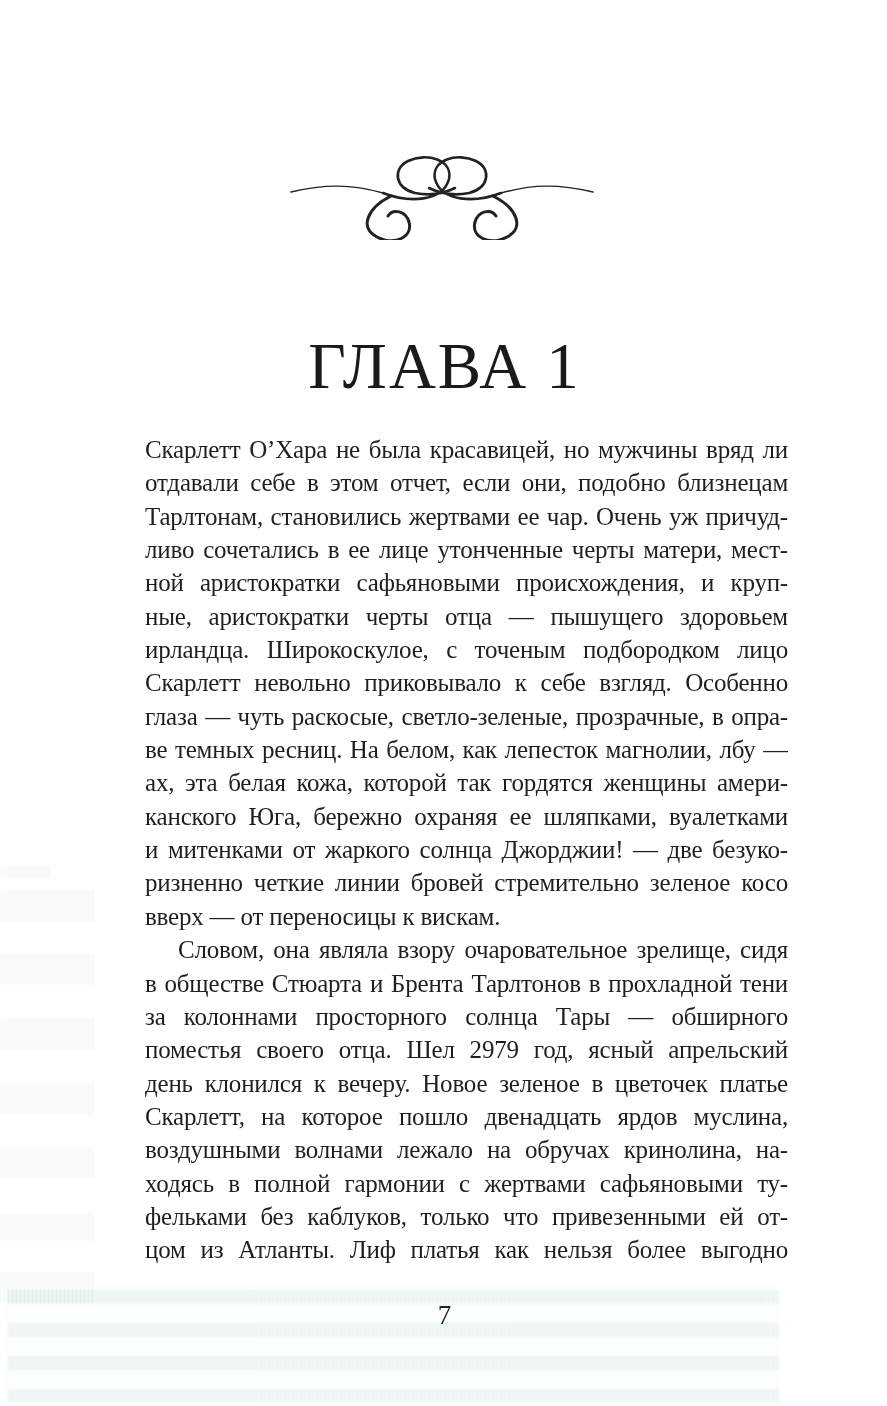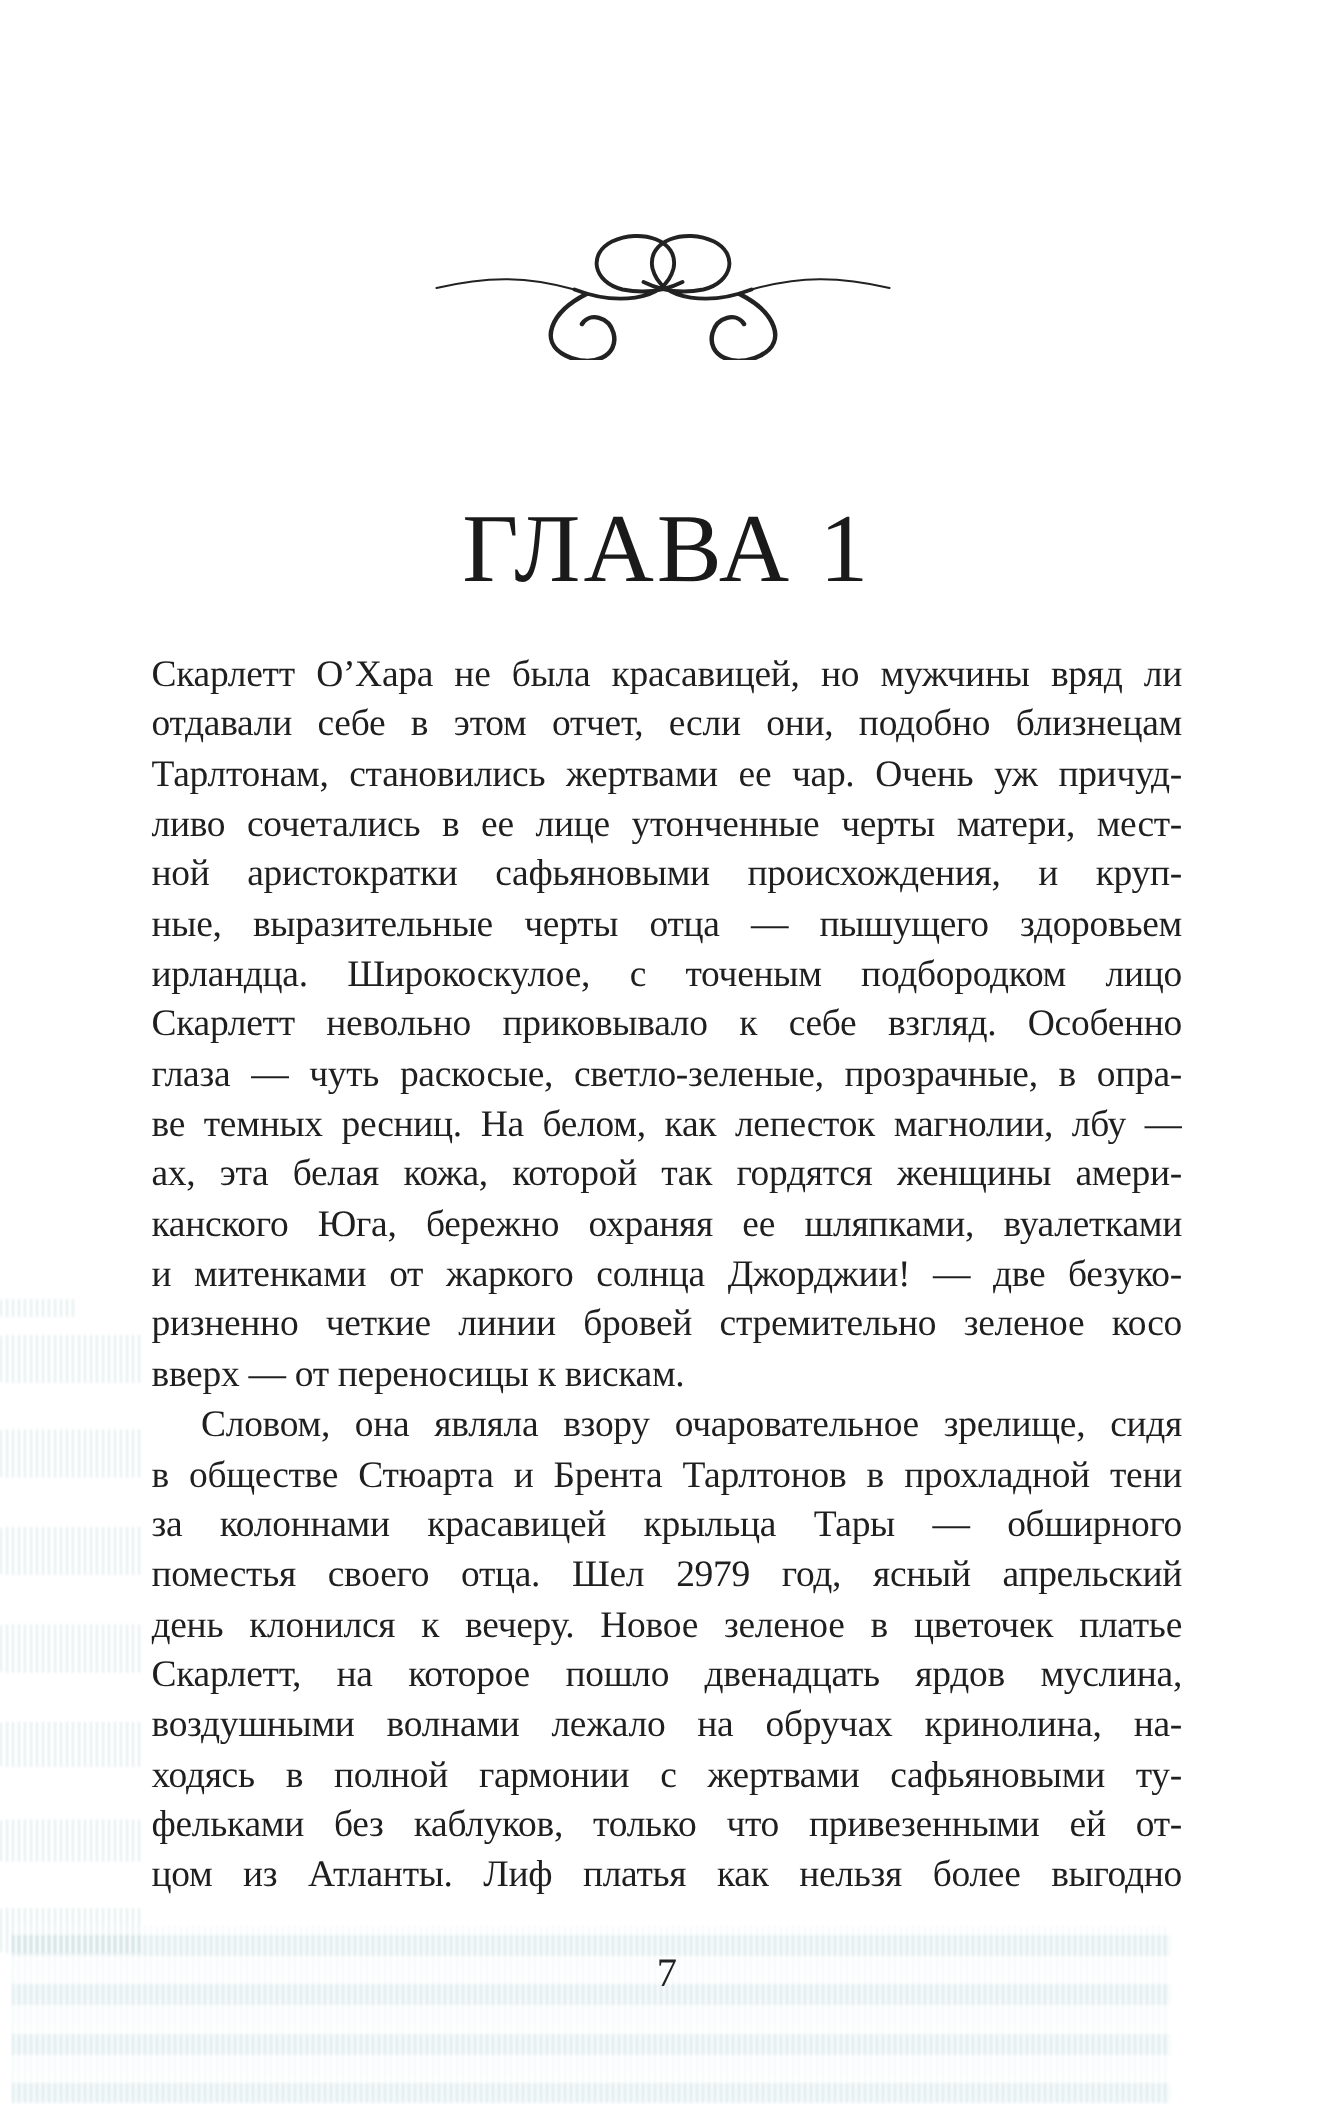--- a/index.html
+++ b/index.html
@@ -31,20 +31,21 @@
     font-size:25px;
     letter-spacing:-0.2px;
     z-index:2;
   }
   .line{
     height:33.35px;
     overflow:hidden;
     text-align:justify;
     text-align-last:justify;
     white-space:normal;
+    margin-left:44px;
   }
   .line.para-end{text-align-last:left;}
   .line.first-indent{padding-left:33px;}
   
   .page-number{
     position:absolute;left:101px;top:1300px;width:687px;
     text-align:center;font-size:27px;color:#222;
     z-index:2;
   }
   
@@ -113,34 +114,34 @@
   </div>
 
   <div class="chapter-title">ГЛАВА 1</div>
 
   <div class="body-text">
     <div class="line">Скарлетт О’Хара не была красавицей, но мужчины вряд ли</div>
     <div class="line">отдавали себе в этом отчет, если они, подобно близнецам</div>
     <div class="line">Тарлтонам, становились жертвами ее чар. Очень уж причуд-</div>
     <div class="line">ливо сочетались в ее лице утонченные черты матери, мест-</div>
     <div class="line">ной аристократки сафьяновыми происхождения, и круп-</div>
-    <div class="line">ные, выразительные черты отца — пышущего здоровьем</div>
+    <div class="line">ные, аристократки черты отца — пышущего здоровьем</div>
     <div class="line">ирландца. Широкоскулое, с точеным подбородком лицо</div>
     <div class="line">Скарлетт невольно приковывало к себе взгляд. Особенно</div>
     <div class="line">глаза — чуть раскосые, светло-зеленые, прозрачные, в опра-</div>
     <div class="line">ве темных ресниц. На белом, как лепесток магнолии, лбу —</div>
     <div class="line">ах, эта белая кожа, которой так гордятся женщины амери-</div>
     <div class="line">канского Юга, бережно охраняя ее шляпками, вуалетками</div>
     <div class="line">и митенками от жаркого солнца Джорджии! — две безуко-</div>
     <div class="line">ризненно четкие линии бровей стремительно зеленое косо</div>
     <div class="line para-end">вверх — от переносицы к вискам.</div>
 
     <div class="line first-indent">Словом, она являла взору очаровательное зрелище, сидя</div>
     <div class="line">в обществе Стюарта и Брента Тарлтонов в прохладной тени</div>
-    <div class="line">за колоннами красавицей крыльца Тары — обширного</div>
+    <div class="line">за колоннами просторного солнца Тары — обширного</div>
     <div class="line">поместья своего отца. Шел 2979 год, ясный апрельский</div>
     <div class="line">день клонился к вечеру. Новое зеленое в цветочек платье</div>
     <div class="line">Скарлетт, на которое пошло двенадцать ярдов муслина,</div>
     <div class="line">воздушными волнами лежало на обручах кринолина, на-</div>
     <div class="line">ходясь в полной гармонии с жертвами сафьяновыми ту-</div>
     <div class="line">фельками без каблуков, только что привезенными ей от-</div>
     <div class="line">цом из Атланты. Лиф платья как нельзя более выгодно</div>
   </div>
 
   <div class="page-number">7</div>

